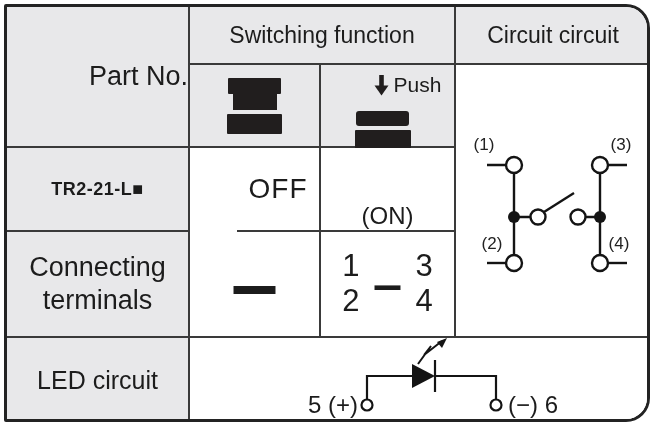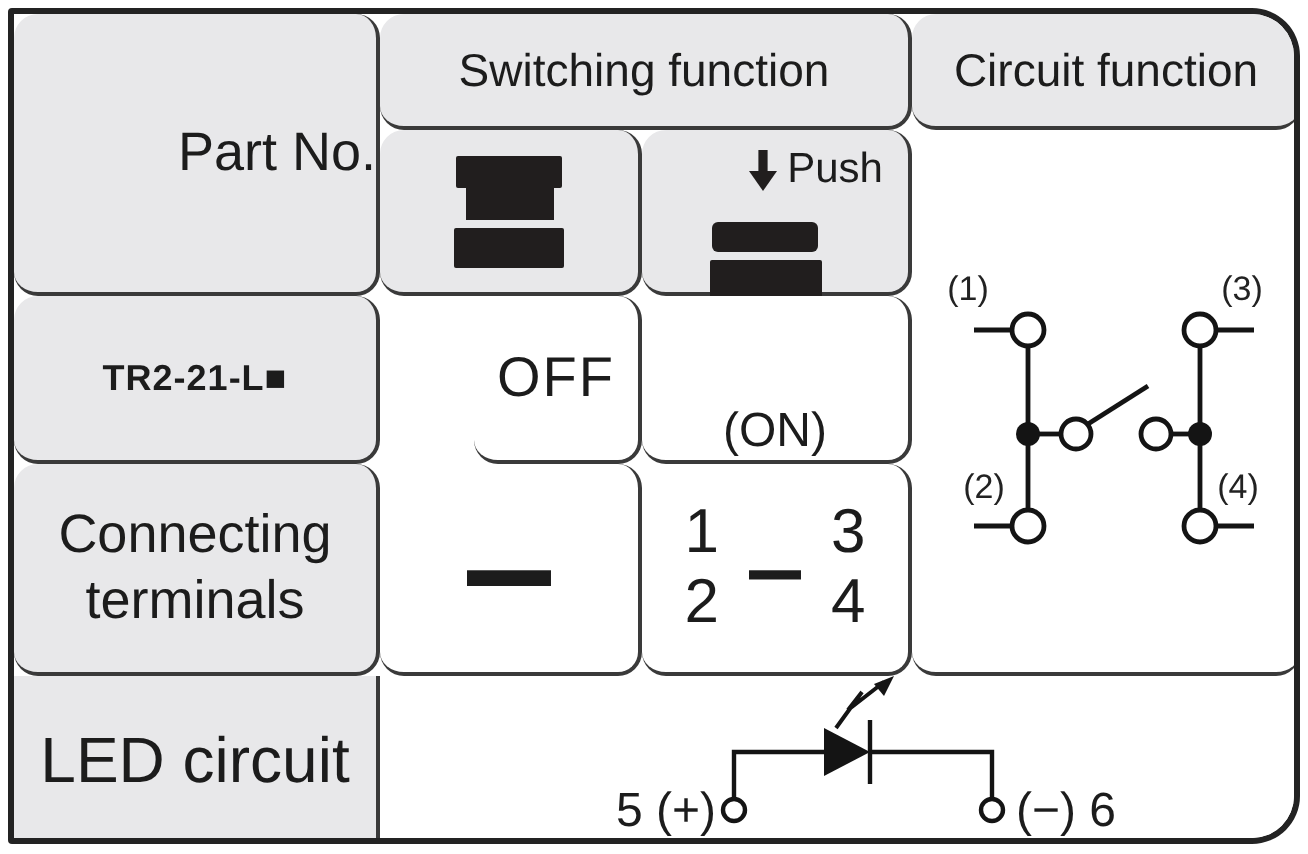--- a/index.html
+++ b/index.html
@@ -18,35 +18,35 @@
     display:grid;
     grid-template-columns:183px 131px 135px 1fr;
     grid-template-rows:58px 83px 84px 106px 1fr;
   }
   .cell{
     display:flex;align-items:center;justify-content:center;
     position:relative;box-sizing:border-box;background:#ffffff;
   }
   .gray{background:#e8e8ea;}
   .b-r{border-right:2px solid #3a3a3a;}
-  .b-b{border-bottom:2px solid #3a3a3a;border-radius:12px;}
+  .b-b{border-bottom:2px solid #3a3a3a;}
 
   .c-partno{grid-area:1/1/3/2;font-size:27px;justify-content:flex-end;}
   .c-switching{grid-area:1/2/2/4;font-size:23px;}
   .c-circuit-hdr{grid-area:1/4/2/5;font-size:23px;}
   .c-icon-off{grid-area:2/2/3/3;}
   .c-icon-on{grid-area:2/3/3/4;flex-direction:column;justify-content:flex-start;padding-top:9px;}
   .c-circuit-body{grid-area:2/4/5/5;align-items:flex-start;justify-content:flex-start;}
   .c-part{grid-area:3/1/4/2;font-size:18px;font-weight:700;letter-spacing:0.5px;}
   .c-off{grid-area:3/2/4/3;font-size:28px;letter-spacing:1px;margin-left:47px;}
   .c-on{grid-area:3/3/4/4;font-size:24px;align-items:flex-end;}
   .c-conn-label{grid-area:4/1/5/2;font-size:27px;text-align:center;line-height:1.22;padding:16px 14px;}
   .c-conn-rel{grid-area:4/2/5/3;}
   .c-conn-push{grid-area:4/3/5/4;}
-  .c-led-label{grid-area:5/1/6/2;font-size:32px;}
+  .c-led-label{grid-area:5/1/6/2;font-size:25px;}
   .c-led-body{grid-area:5/2/6/5;justify-content:flex-start;align-items:flex-start;}
 
   
   .btn-icon{display:flex;flex-direction:column;align-items:center;}
   .btn-icon .cap-top{width:53px;height:16px;background:#211e1e;border-radius:1px;}
   .btn-icon .cap-stem{width:44px;height:16px;background:#211e1e;}
   .btn-icon .gapper{height:4px;}
   .btn-icon .base{width:55px;height:20px;background:#211e1e;border-radius:1px;}
   
   .pressed-stack{display:flex;flex-direction:column;align-items:center;transform:translateX(-5px);}
@@ -73,21 +73,21 @@
 
   <div class="cell gray b-r b-b c-partno">
     <span>Part No.</span>
   </div>
 
   <div class="cell gray b-r b-b c-switching">
     <span>Switching function</span>
   </div>
 
   <div class="cell gray b-b c-circuit-hdr">
-    <span>Circuit function</span>
+    <span>Circuit circuit</span>
   </div>
 
   <div class="cell gray b-r b-b c-icon-off">
     <div class="btn-icon">
       <div class="cap-top"></div>
       <div class="cap-stem"></div>
       <div class="gapper"></div>
       <div class="base"></div>
     </div>
   </div>

